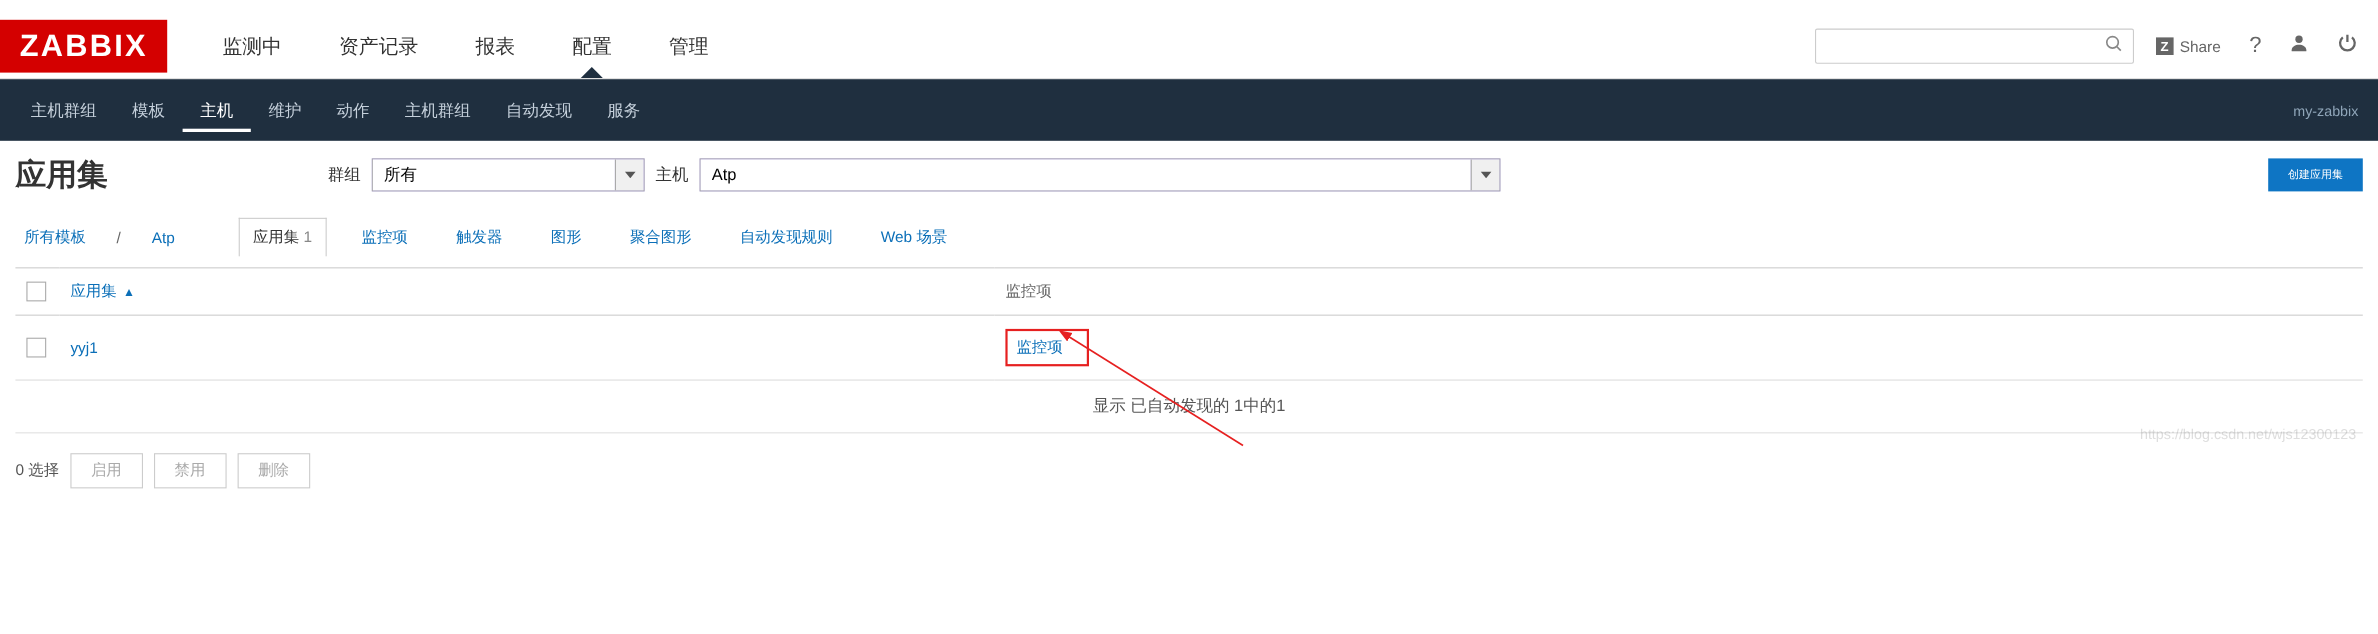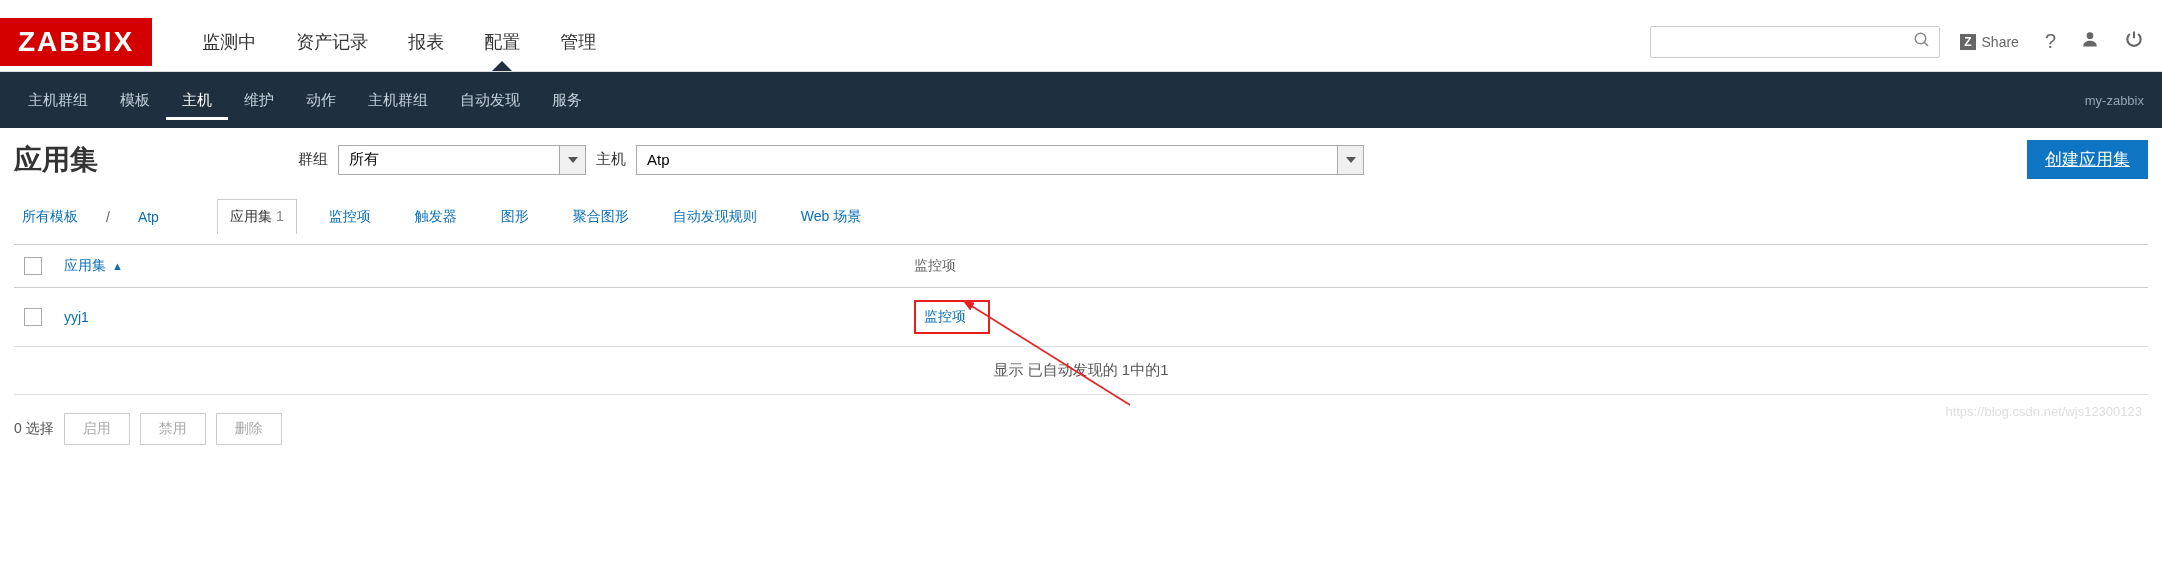--- a/index.html
+++ b/index.html
@@ -1,20 +1,20 @@
 <!DOCTYPE html>
 <html><head>
   <meta charset="utf-8">
   <style>
     * { box-sizing: border-box; margin: 0; padding: 0; }
     body { font-family: Arial, "Microsoft YaHei", sans-serif; font-size: 14px; background: #fff; color: #333; }
     
     .top-bar { display: flex; align-items: center; height: 72px; border-bottom: 1px solid #ddd; padding: 12px 12px 0 0; }
     .logo { background: #d40000; color: #fff; font-weight: bold; font-size: 28px; padding: 8px 18px; letter-spacing: 2px; margin-right: 30px; }
-    .main-nav { display: flex; gap: 0; flex: 1; }
+    .main-nav { display: flex; gap: 12px; flex: 1; }
     .main-nav-item { padding: 16px 20px; font-size: 18px; color: #333; cursor: pointer; position: relative; }
     .main-nav-item.active::after { content: ''; position: absolute; bottom: -1px; left: 50%; transform: translateX(-50%); border-left: 10px solid transparent; border-right: 10px solid transparent; border-bottom: 10px solid #1f2f3f; }
     .top-right { display: flex; align-items: center; gap: 12px; }
     .search-box { display: flex; align-items: center; border: 1px solid #ccc; border-radius: 2px; width: 290px; height: 32px; padding: 0 8px; }
     .search-input { border: none; outline: none; flex: 1; font-size: 14px; }
     .search-icon { color: #888; }
     .share-btn { display: flex; align-items: center; gap: 6px; color: #666; cursor: pointer; padding: 4px 8px; }
     .share-badge { background: #666; color: #fff; padding: 1px 4px; font-size: 12px; font-weight: bold; }
     .icon-btn { color: #666; cursor: pointer; font-size: 20px; padding: 6px; }
     
@@ -24,21 +24,21 @@
     .sub-nav-right { margin-left: auto; color: #8fa5b8; font-size: 13px; padding-right: 6px; }
     
     .filter-bar { display: flex; align-items: center; padding: 12px 14px; gap: 10px; }
     .page-title { font-size: 28px; color: #333; margin-right: 190px; }
     .filter-label { font-size: 15px; color: #333; }
     .select-box { display: flex; align-items: center; border: 1px solid #aaa; height: 30px; background: #c4b5fd; }
     .select-box input { border: none; outline: none; padding: 0 10px; font-size: 15px; height: 100%; }
     .select-btn { width: 26px; height: 100%; background: #f0f0f0; border-left: 1px solid #aaa; display: flex; align-items: center; justify-content: center; color: #555; cursor: pointer; }
     .sb-group input { width: 220px; }
     .sb-host input { width: 700px; }
-    .create-btn { margin-left: auto; background: #0e75c4; color: #fff; border: none; padding: 8px 18px; font-size: 17px; cursor: pointer; text-decoration: underline; }
+    .create-btn { margin-left: auto; background: #0e75c4; color: #fff; border: none; padding: 8px 18px; font-size: 10px; cursor: pointer; }
     
     .tabs-row { display: flex; align-items: center; gap: 20px; padding: 8px 14px 10px; }
     .breadcrumb-link { color: #0b6fb8; padding: 6px 8px; cursor: pointer; }
     .breadcrumb-sep { color: #666; }
     .tab-link { color: #0b6fb8; padding: 8px 12px; cursor: pointer; }
     .tab-link.active { border: 1px solid #ccc; border-bottom: none; background: #fff; color: #333; }
     .tab-count { color: #888; margin-left: 4px; }
     
     .data-table { width: calc(100% - 28px); margin: 0 14px; border-collapse: collapse; }
     .data-table th, .data-table td { text-align: left; padding: 12px 10px; border-bottom: 1px solid #ddd; font-weight: normal; }
@@ -50,21 +50,21 @@
     .sort-arrow { color: #0b6fb8; font-size: 11px; margin-left: 2px; }
     .highlight-box { border: 2px solid #e62020; padding: 6px 22px 6px 8px; display: inline-block; }
     
     .table-footer { text-align: center; padding: 14px 18px; color: #555; font-size: 15px; border-bottom: 1px solid #e0e0e0; margin: 0 14px; }
     
     .bulk-actions { display: flex; align-items: center; gap: 10px; padding: 18px 14px; }
     .bulk-label { color: #555; }
     .bulk-btn { border: 1px solid #ccc; background: #fff; color: #aaa; padding: 6px 18px; font-size: 14px; cursor: not-allowed; }
     svg.annotation { position: absolute; top: 265px; left: 870px; pointer-events: none; }
     
-    .watermark { position: absolute; right: 20px; top: 404px; color: rgba(120,120,120,0.25); font-size: 13px; }
+    .watermark { position: absolute; right: 20px; top: 387px; color: rgba(120,120,120,0.25); font-size: 13px; }
   </style>
 </head>
 <body>
 
 <div class="top-bar">
   <div class="logo">ZABBIX</div>
   <nav class="main-nav">
     <div class="main-nav-item">监测中</div>
     <div class="main-nav-item">资产记录</div>
     <div class="main-nav-item">报表</div>

